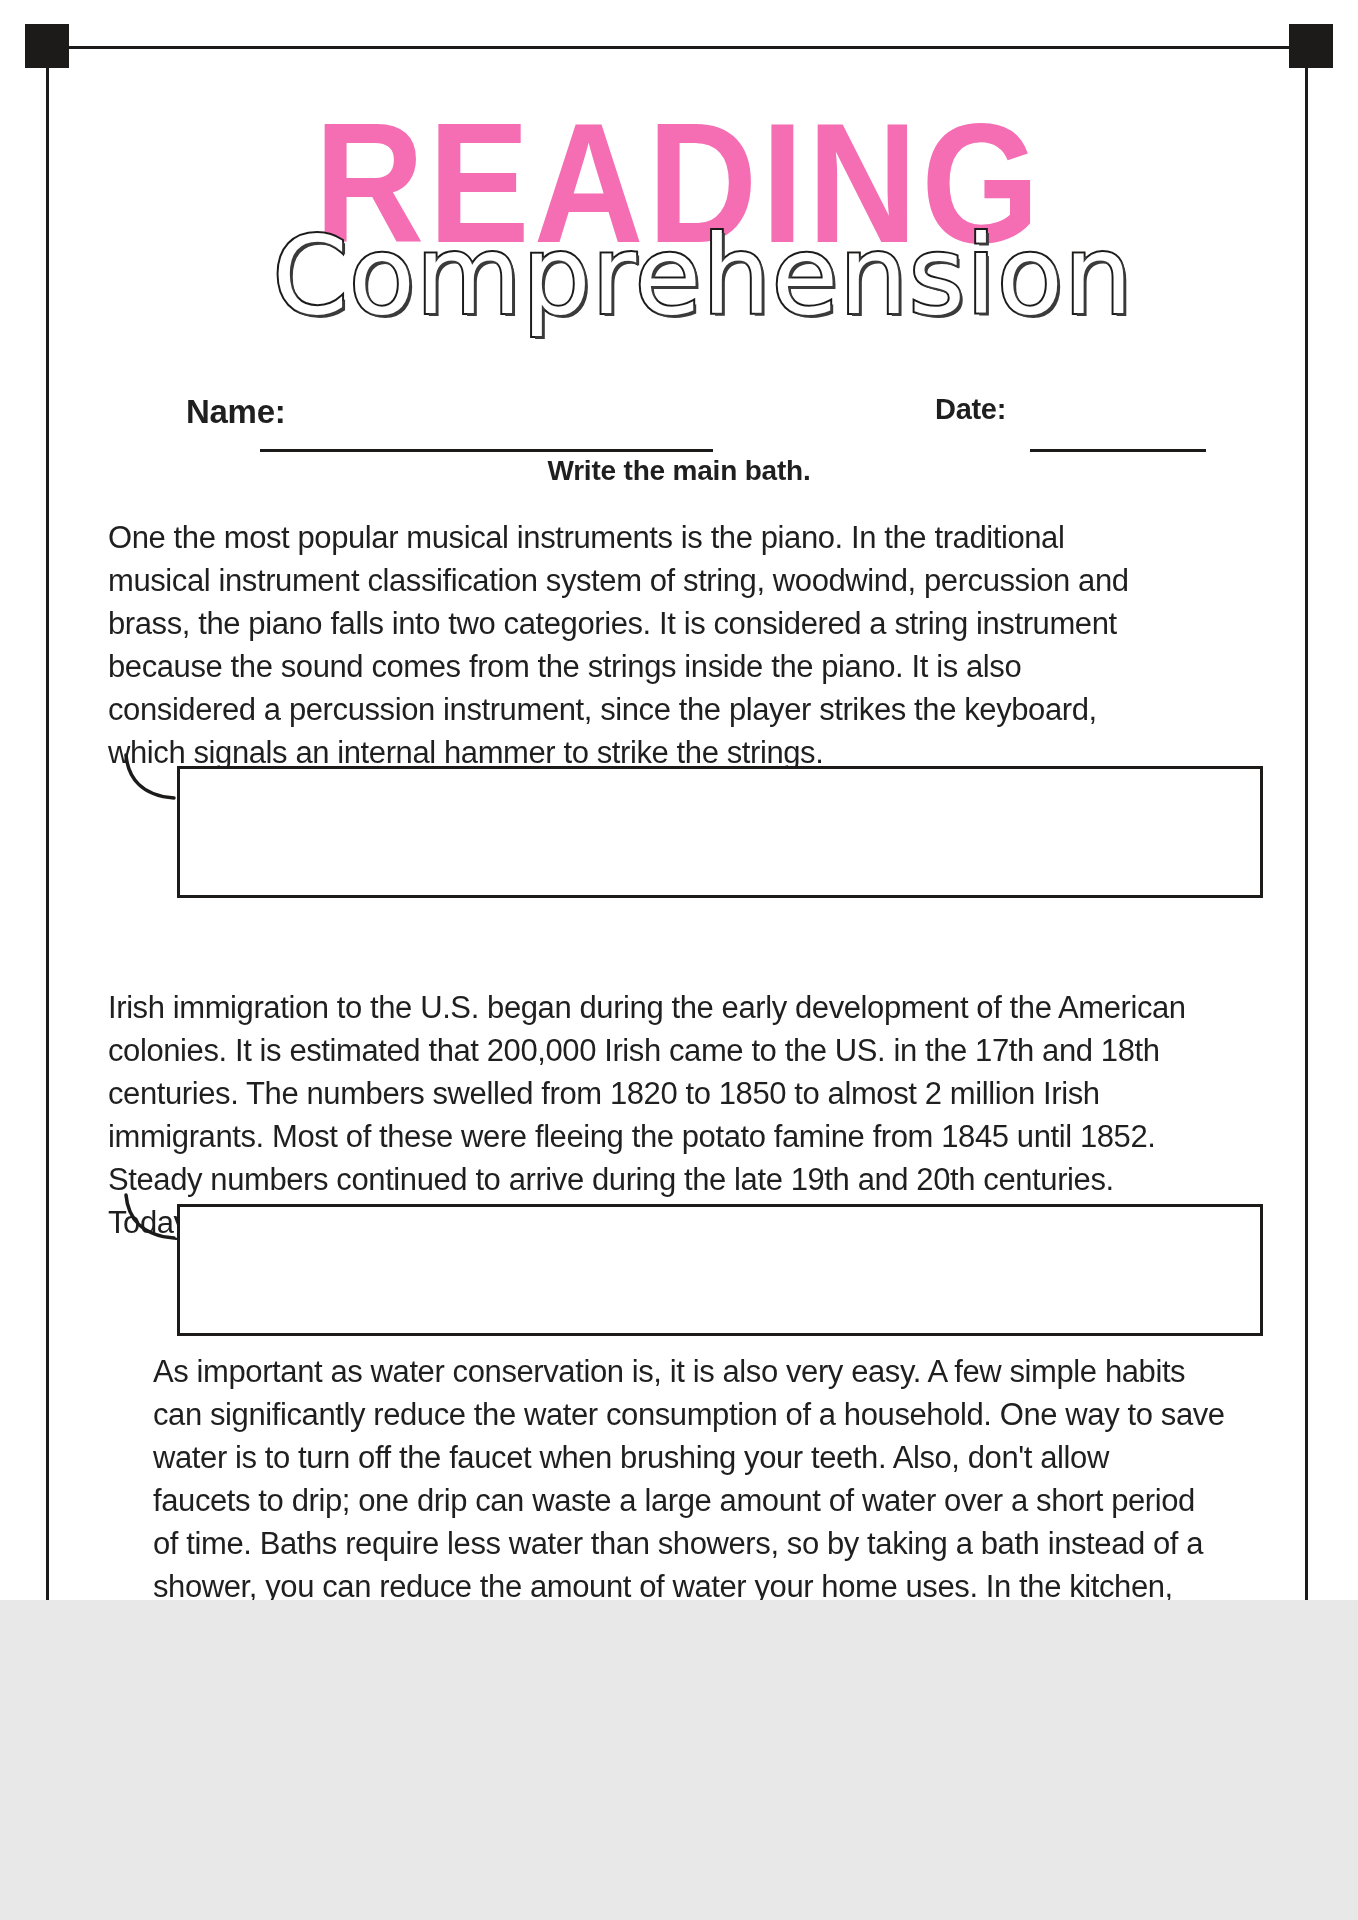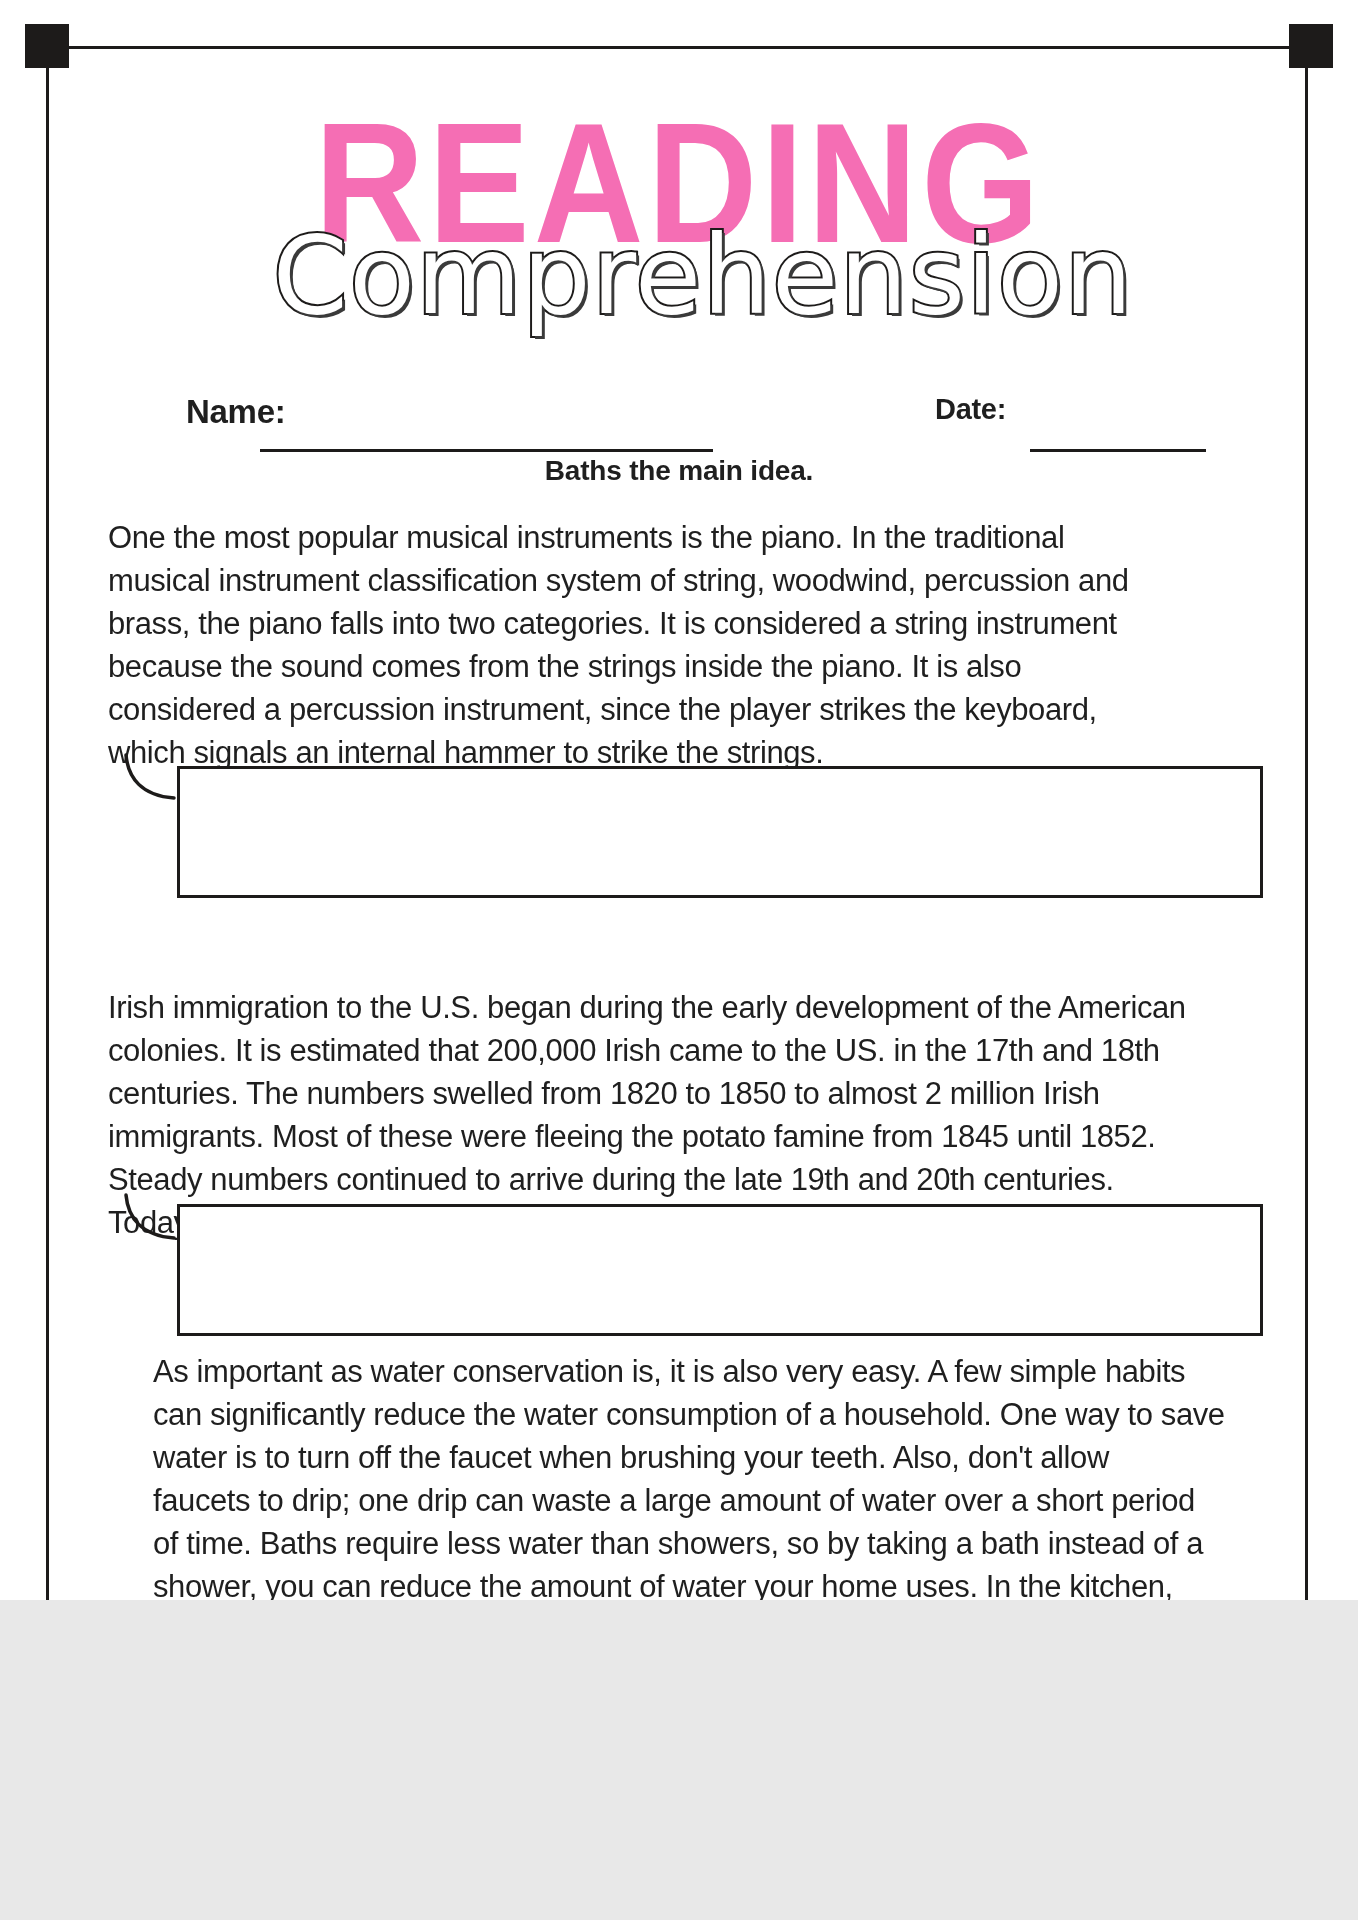--- a/index.html
+++ b/index.html
@@ -115,21 +115,21 @@
   <div class="corner br"></div>
 
   <div class="title-reading" style="color: rgb(245, 110, 180);">READING</div>
   <div class="title-comprehension">Comprehension</div>
 
   <div class="name-label">Name:</div>
   <div class="name-line"></div>
   <div class="date-label">Date:</div>
   <div class="date-line"></div>
 
-  <div class="instruction">Baths the main idea.</div>
+  <div class="instruction">Write the main bath.</div>
 
   <div class="passage p1">One the most popular musical instruments is the piano. In the traditional
 musical instrument classification system of string, woodwind, percussion and
 brass, the piano falls into two categories. It is considered a string instrument
 because the sound comes from the strings inside the piano. It is also
 considered a percussion instrument, since the player strikes the keyboard,
 which signals an internal hammer to strike the strings.</div>
   <svg class="curl c1" viewBox="0 0 60 50">
     <path d="M8,3 C10,26 24,44 56,46" fill="none" stroke="#1d1b1a" stroke-width="3.5" stroke-linecap="round"></path>
   </svg>

